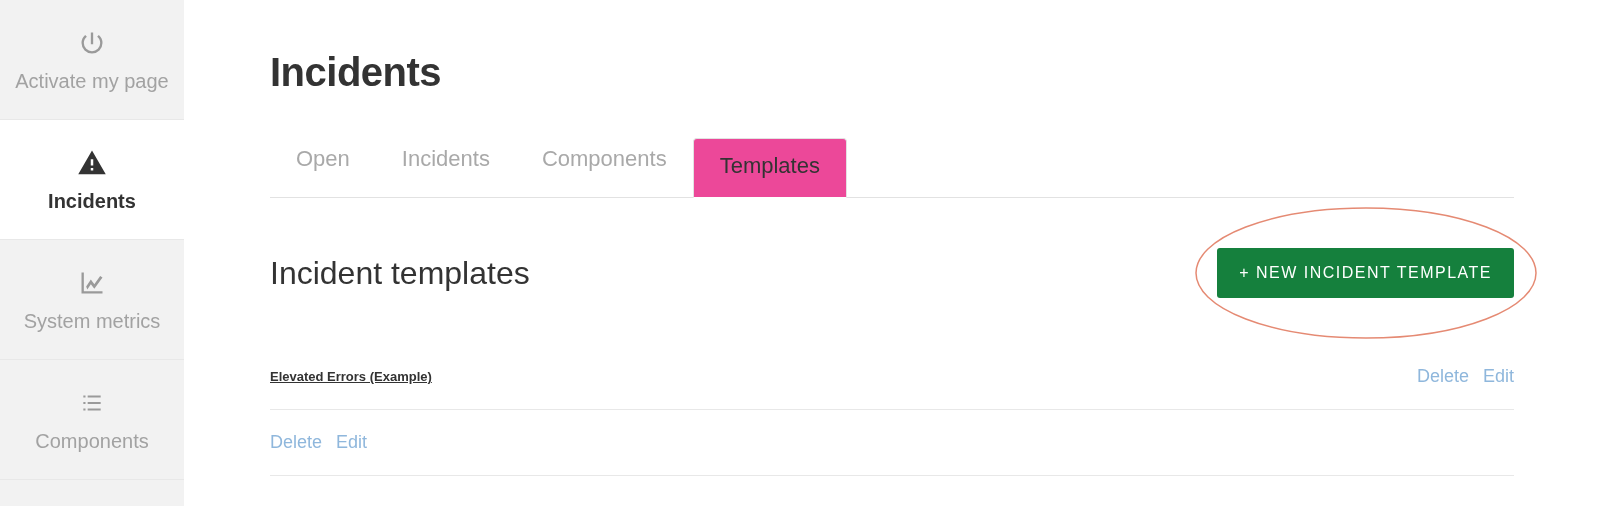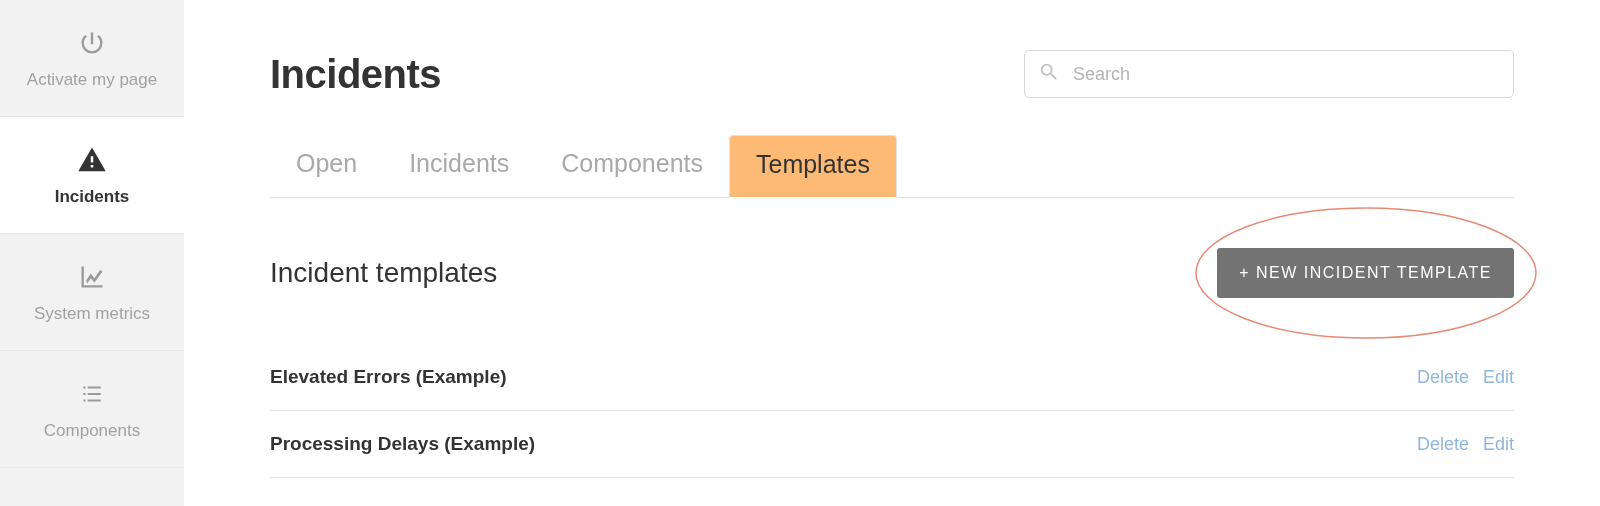--- a/index.html
+++ b/index.html
@@ -30,21 +30,21 @@
       border-bottom: 1px solid #e8e8e8;
     }
     .sidebar-item .icon {
       display: flex;
       align-items: center;
       justify-content: center;
       height: 30px;
       margin-bottom: 12px;
     }
     .sidebar-item .label {
-      font-size: 17px;
+      font-size: 20px;
       color: #a2a2a2;
     }
     .sidebar-item.active {
       background: #fff;
       color: #333;
     }
     .sidebar-item.active .label {
       color: #333;
       font-weight: 600;
     }
@@ -92,82 +92,84 @@
     .search-input::placeholder { color: #b4b4b4; }
 
     
     .tabs {
       display: flex;
       border-bottom: 1px solid #e2e2e2;
       margin-bottom: 50px;
     }
     .tab {
       padding: 14px 26px 18px 26px;
-      font-size: 25px;
+      font-size: 22px;
       color: #a9a9a9;
       cursor: pointer;
       position: relative;
       top: 1px;
     }
     .tab.active {
       color: #333;
       border: 1px solid #e2e2e2;
       border-bottom: 1px solid #fff;
       border-radius: 4px 4px 0 0;
-      background: #fdba74;
+      background: #ec4899;
+      margin-top: 6px;
     }
 
     
     .section-row {
       display: flex;
       align-items: center;
       justify-content: space-between;
       margin-bottom: 46px;
       position: relative;
     }
     .section-title {
-      font-size: 28px;
+      font-size: 32px;
       font-weight: 500;
       color: #333;
     }
     .new-btn-wrap { position: relative; }
     .highlight-ellipse {
       position: absolute;
       left: 50%;
       top: 50%;
       transform: translate(-50%, -50%);
       width: 350px;
       height: 140px;
       pointer-events: none;
     }
     .new-btn {
-      background: #737373;
+      background: #15803d;
       color: #fff;
       border: none;
       border-radius: 3px;
       font-size: 16px;
       letter-spacing: 1.5px;
       font-weight: 500;
       padding: 16px 22px;
       cursor: pointer;
       white-space: nowrap;
     }
 
     
     .template-row {
       display: flex;
       align-items: center;
       justify-content: space-between;
       padding: 22px 0;
       border-bottom: 1px solid #e8e8e8;
     }
     .template-name {
-      font-size: 19px;
+      font-size: 13px;
       font-weight: 700;
       color: #333;
+      text-decoration: underline;
     }
     .template-actions { display: flex; gap: 14px; }
     .template-action {
       font-size: 18px;
       color: #8fb7dc;
       cursor: pointer;
     }
   </style>
 </head>
 <body>
@@ -209,28 +211,20 @@
     </span>
     <span class="label">Components</span>
   </div>
 
 </nav>
 
 <div class="main">
 
   <div class="header-row">
     <h1 class="page-title">Incidents</h1>
-    <div class="search-wrap">
-      <span class="search-icon">
-        <svg width="22" height="22" viewBox="0 0 24 24" fill="#c0c0c0">
-            <path d="M15.5 14h-.79l-.28-.27A6.471 6.471 0 0 0 16 9.5 6.5 6.5 0 1 0 9.5 16a6.471 6.471 0 0 0 4.23-1.57l.27.28v.79l5 4.99L20.49 19l-4.99-5zM9.5 14A4.5 4.5 0 1 1 14 9.5 4.494 4.494 0 0 1 9.5 14z"></path>
-          </svg>
-      </span>
-      <input type="text" class="search-input" placeholder="Search" style="">
-    </div>
   </div>
 
   <div class="tabs">
     <div class="tab">Open</div>
     <div class="tab">Incidents</div>
     <div class="tab">Components</div>
     <div class="tab active">Templates</div>
   </div>
 
   <div class="section-row">
@@ -247,21 +241,20 @@
 
     <div class="template-row">
       <span class="template-name">Elevated Errors (Example)</span>
       <div class="template-actions">
         <a class="template-action">Delete</a>
         <a class="template-action">Edit</a>
       </div>
     </div>
 
     <div class="template-row">
-      <span class="template-name">Processing Delays (Example)</span>
       <div class="template-actions">
         <a class="template-action">Delete</a>
         <a class="template-action">Edit</a>
       </div>
     </div>
 
   </div>
 
 </div>
 

